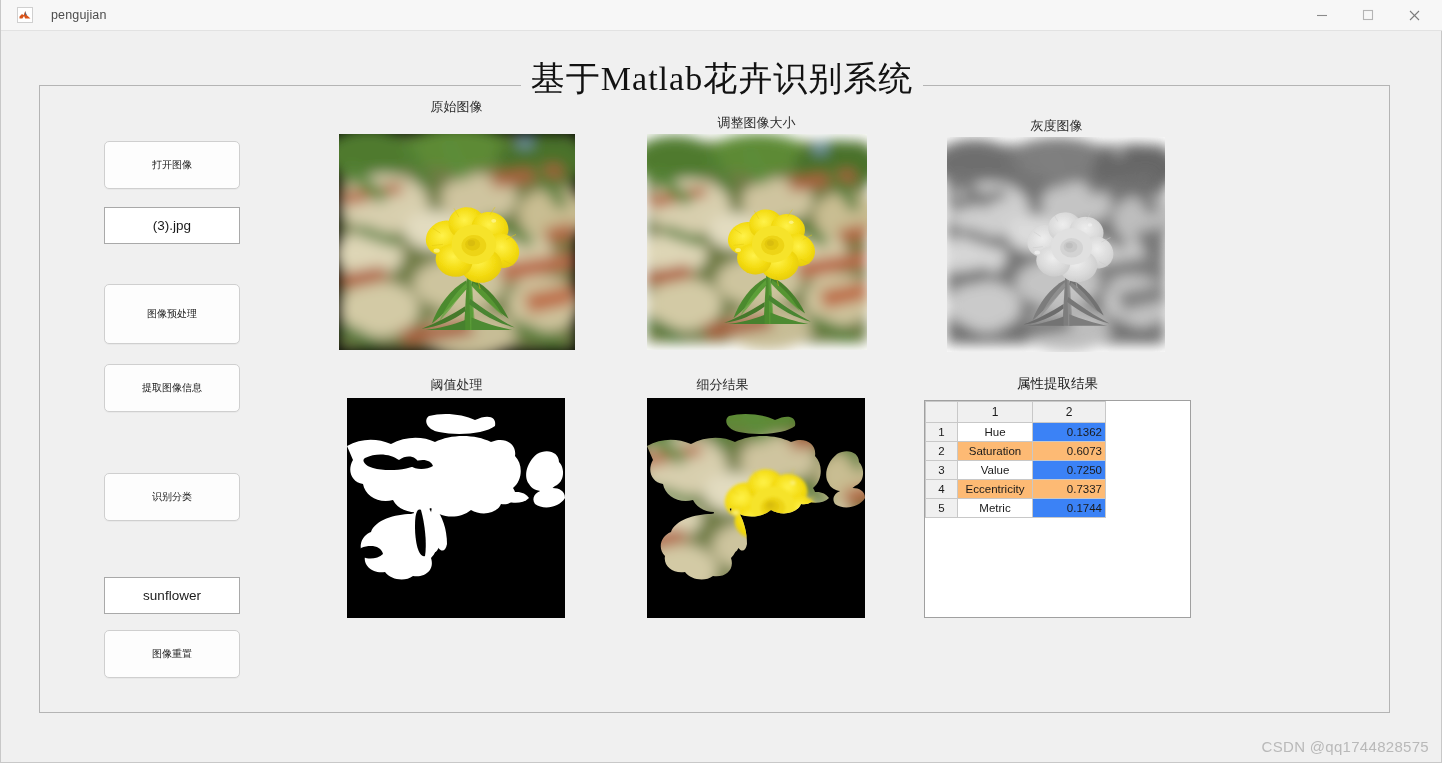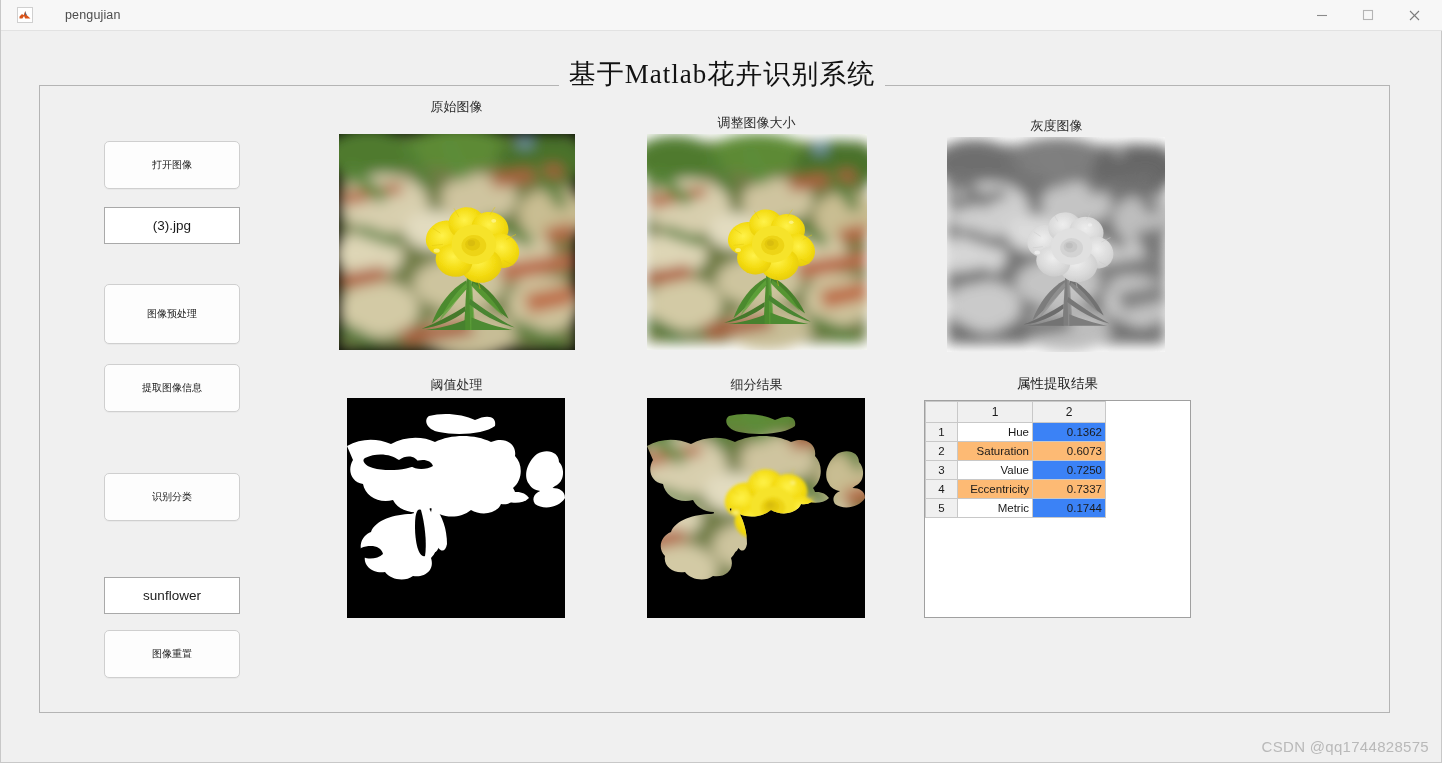--- a/index.html
+++ b/index.html
@@ -47,21 +47,21 @@
     position: relative;
     overflow: hidden;
     flex: none;
   }
   #app-icon .wave {
     position: absolute;
     left: 1px; top: 1px;
     width: 12px; height: 12px;
   }
   #title-text {
-    margin-left: 24px;
+    margin-left: 10px;
     font-size: 12.5px;
     color: #4c4c4c;
     letter-spacing: .15px;
     padding-left: 8px;
   }
   .winbtn {
     width: 46px;
     height: 30px;
     display: flex;
     align-items: center;
@@ -87,21 +87,21 @@
     background: #f0f0f0;
     box-sizing: border-box;
   }
   #panel-title {
     position: absolute;
     left: 0;
     top: 56px;
     width: 1442px;
     text-align: center;
     font-family: "Liberation Serif", serif;
-    font-size: 27px;
+    font-size: 34px;
     color: #121212;
     letter-spacing: 1px;
     background: transparent;
     z-index: 6;
     pointer-events: none;
   }
   #panel-title span {
     background: #f0f0f0;
     padding: 0 10px;
   }
@@ -195,21 +195,21 @@
     text-align: center;
     color: #1a1a1a;
     font-size: 12px;
     height: 21px;
   }
   table.mtable td.rowidx {
     background: #f0f0f0;
     text-align: center;
     font-size: 11.5px;
   }
-  table.mtable td.name { text-align: right; background: #ffffff; }
+  table.mtable td.name { text-align: center; background: #ffffff; }
   table.mtable td.val  { text-align: right; background: #3b82f6; }
   table.mtable tr.alt td.name,
   table.mtable tr.alt td.val { background: #fdba74; }
 
   
   #watermark {
     position: absolute;
     right: 12px;
     bottom: 7px;
     font-size: 15px;
@@ -268,21 +268,21 @@
   <div class="btn" style="left:103px; top:473px; width:136px; height:48px;">识别分类</div>
 
   <div class="field" style="left:103px; top:531px; width:136px; height:37px;margin-top:46px;">sunflower</div>
 
   <div class="btn" style="left:103px; top:630px; width:136px; height:48px;">图像重置</div>
 
   <div class="axes-label" style="left:338px; top:98px; width:235px;">原始图像</div>
   <div class="axes-label" style="left:638px; top:114px; width:235px;">调整图像大小</div>
   <div class="axes-label" style="left:938px; top:117px; width:235px;">灰度图像</div>
   <div class="axes-label" style="left:338px; top:376px; width:235px;">阈值处理</div>
-  <div class="axes-label" style="left:638px; top:376px; width:235px;">细分结果</div>
+  <div class="axes-label" style="left:604px; top:376px; width:235px;">细分结果</div>
 
   <svg width="0" height="0" style="position:absolute" aria-hidden="true">
     <defs>
 
       <filter id="bgblur" x="-20%" y="-20%" width="140%" height="140%">
         <feGaussianBlur stdDeviation="7"></feGaussianBlur>
       </filter>
       <filter id="softblur" x="-20%" y="-20%" width="140%" height="140%">
         <feGaussianBlur stdDeviation="2.2"></feGaussianBlur>
       </filter>

